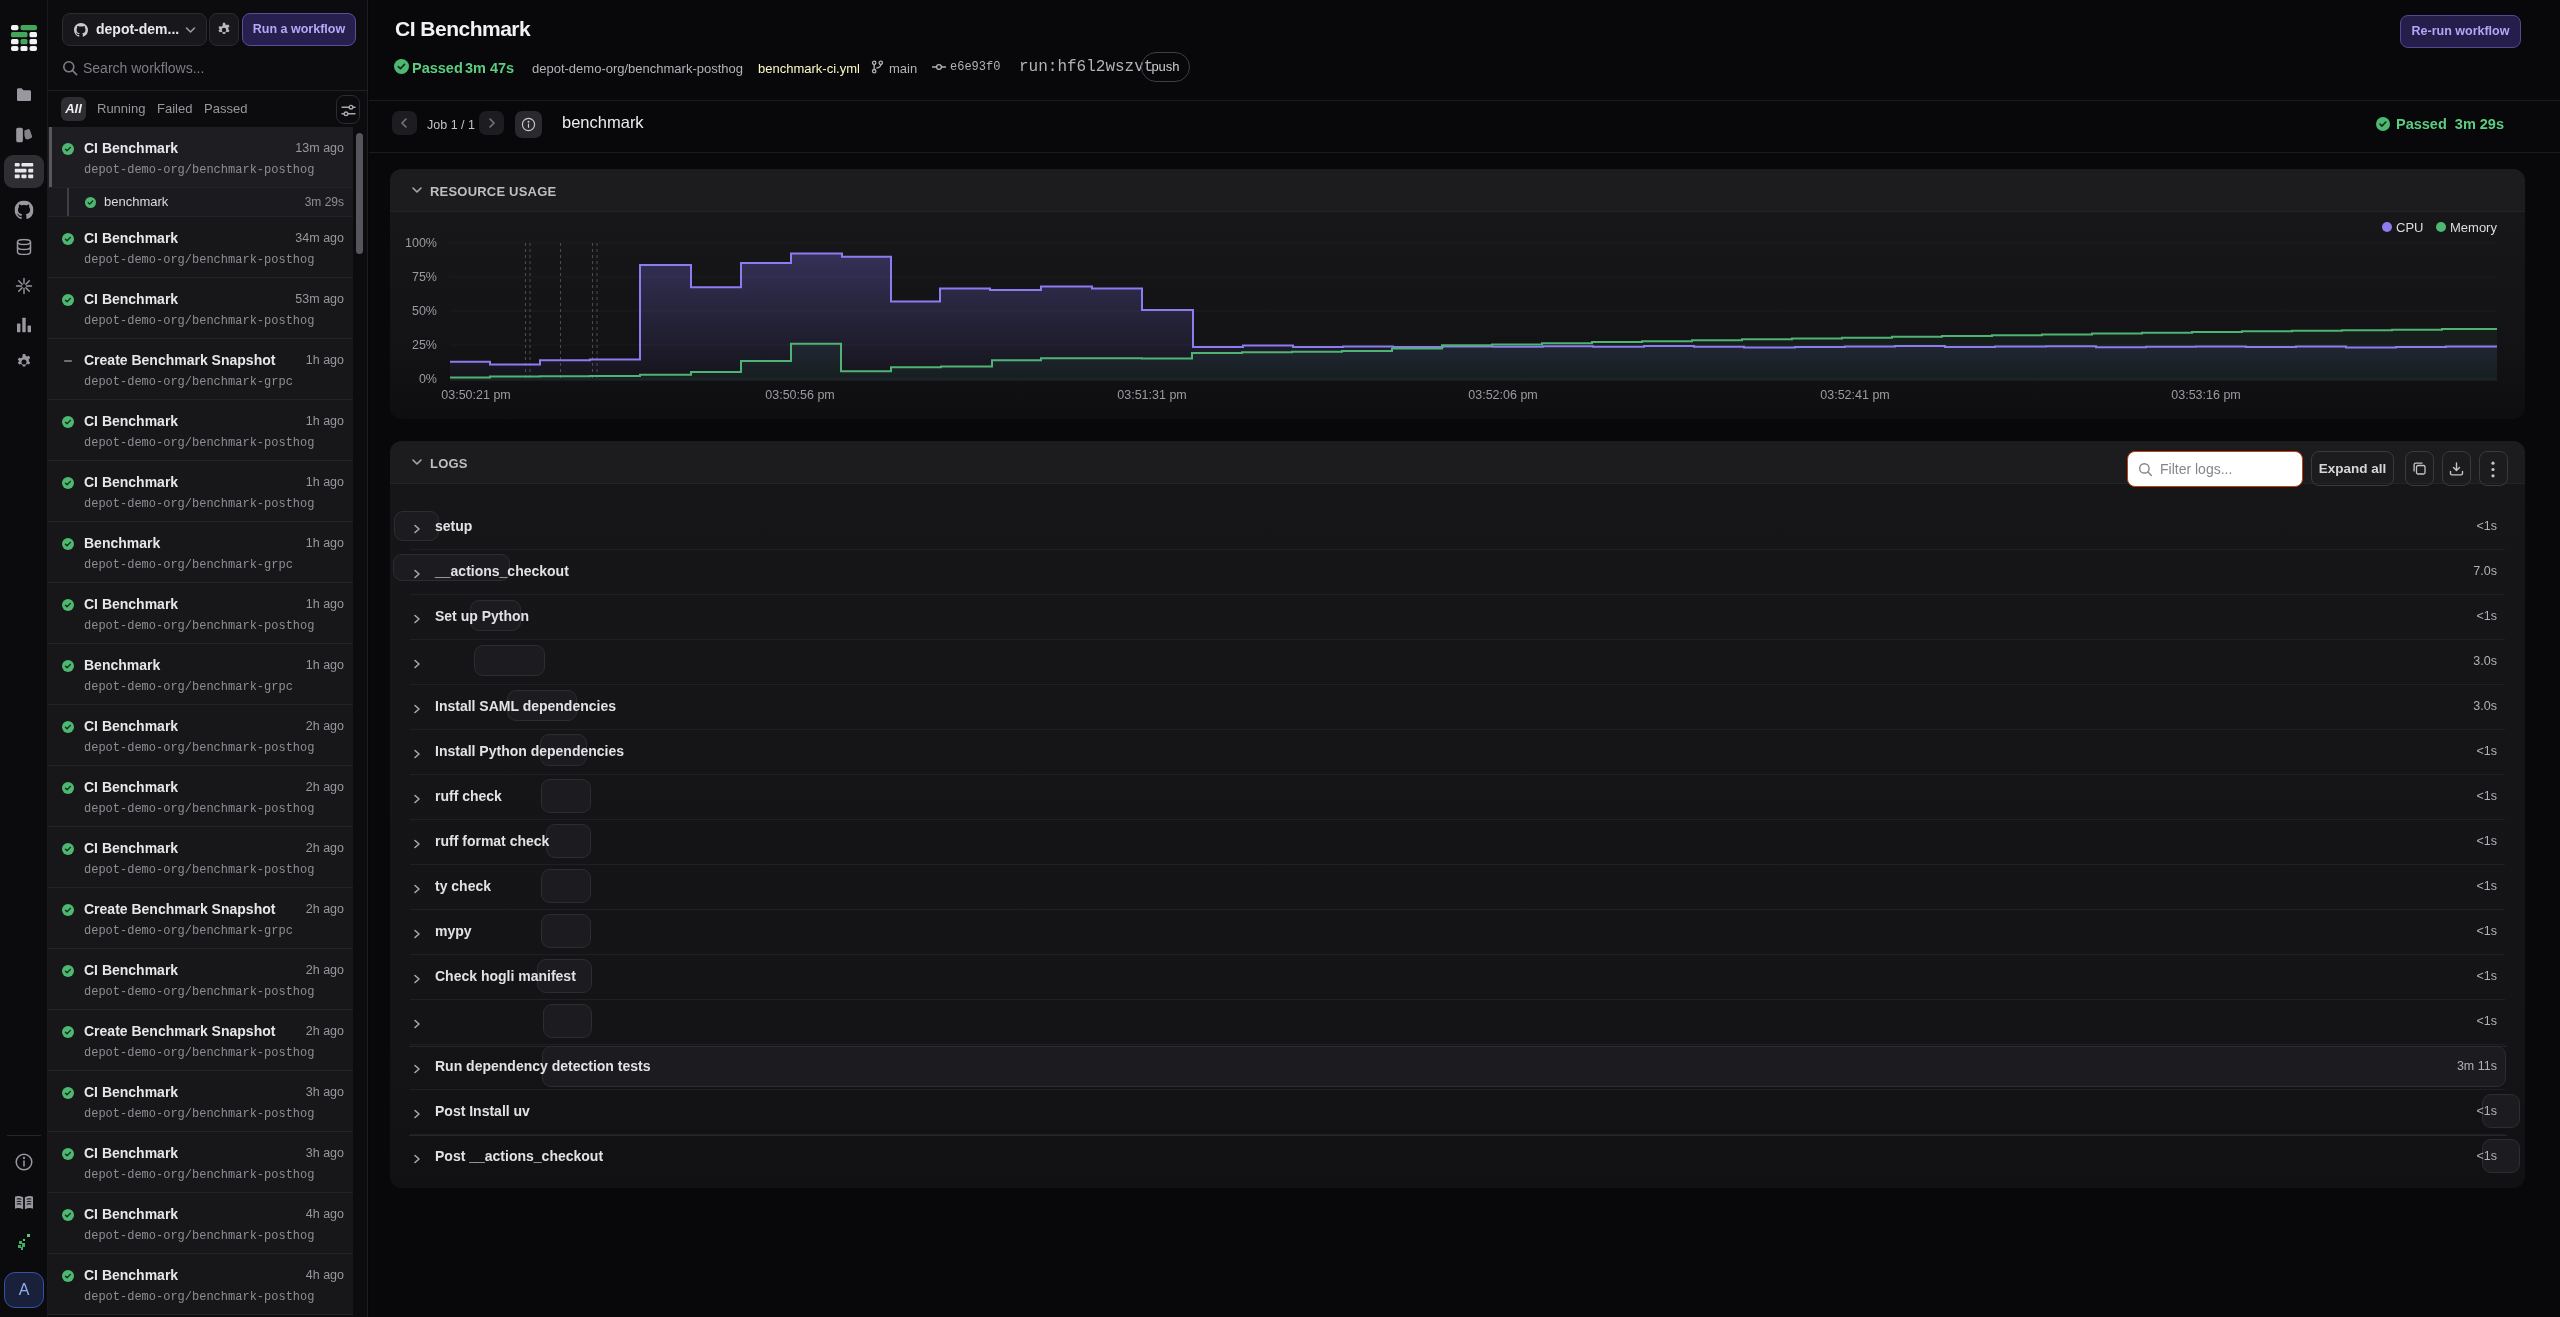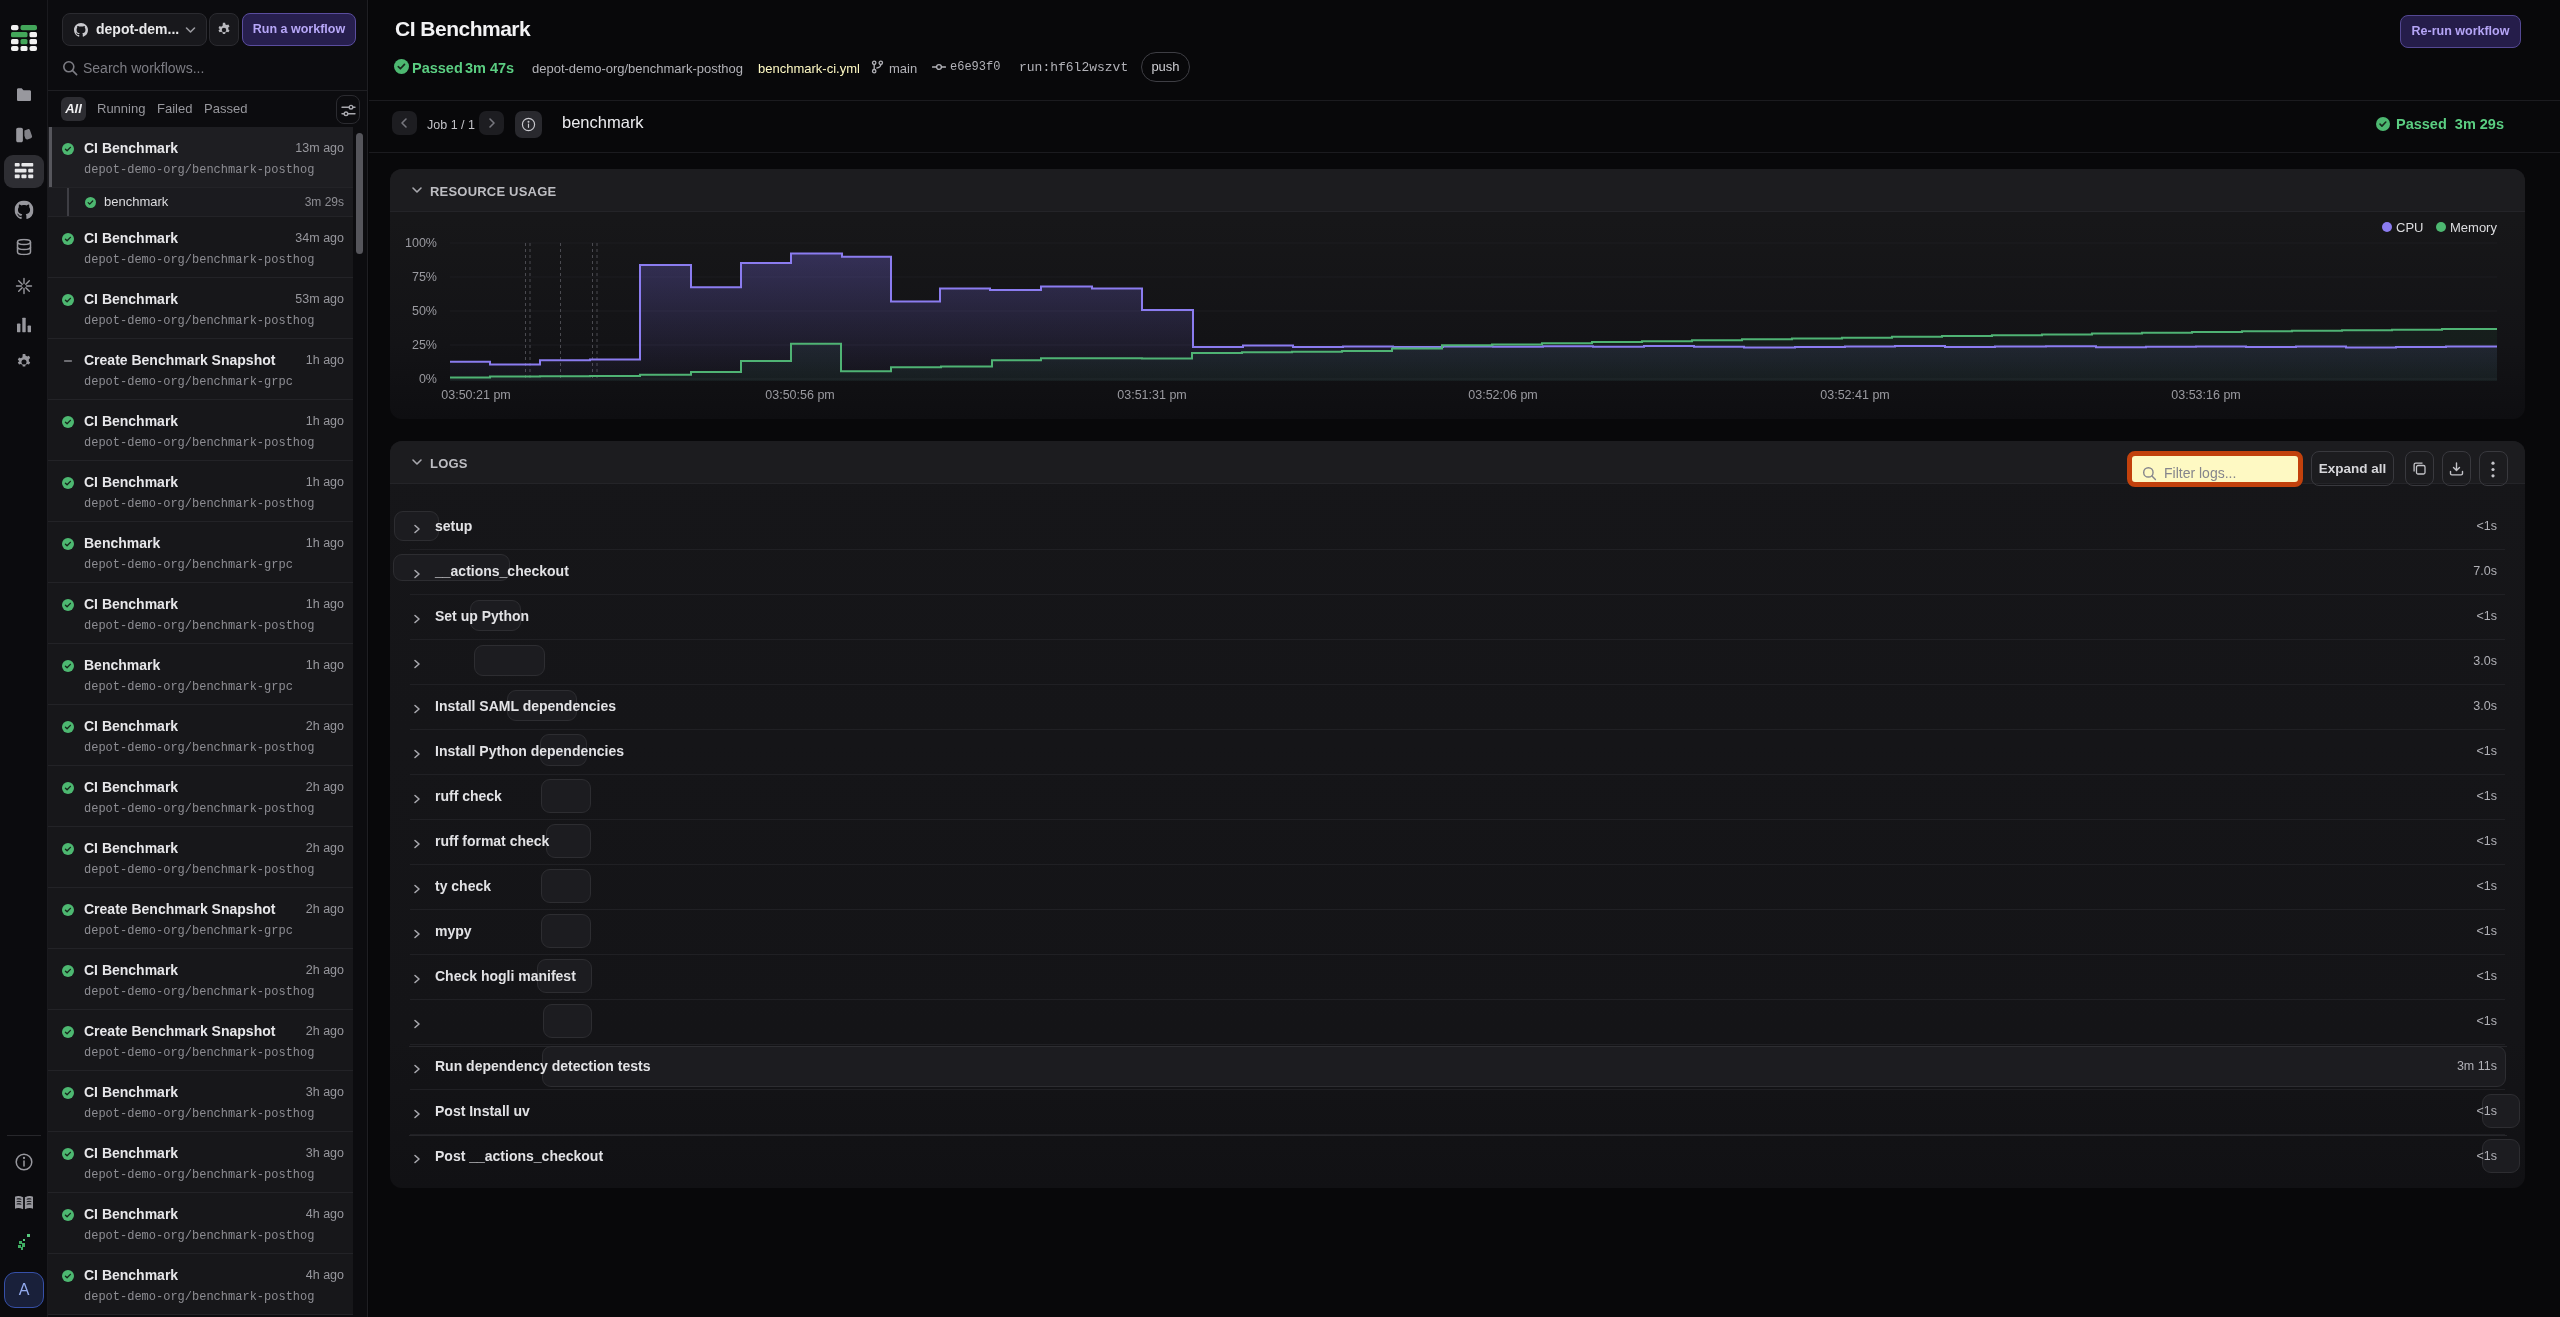--- a/index.html
+++ b/index.html
@@ -56,21 +56,21 @@
 #logpanel { top:441px; height:747px; background:linear-gradient(180deg,#161619 0%,#141417 80%,#111114 100%); }
 
 .lrow { position:absolute; left:390px; width:2135px; height:45px; }
 .lsep { position:absolute; left:20px; top:0; width:2095px; height:1px; background:#202024; }
 .lchev { position:absolute; left:411px; width:12px; height:45px; padding-top:17px; }
 .llab { position:absolute; left:435px; width:1200px; height:45px; line-height:45px; font-size:14px; font-weight:700; color:#e2e2e5; }
 .ldur { position:absolute; right:63px; height:45px; line-height:45px; font-size:12.5px; color:#b0b0b6; }
 .skel { position:absolute; background:#1c1c20; border:1px solid #2d2d31; border-radius:9px; }
 .wline { position:absolute; left:409px; width:2098px; height:1px; background:#26262a; }
 
-.filterinput { position:absolute; left:1737px; top:10px; width:176px; height:36px; background:#fef9c3; border:5px solid #c2410c; border-radius:8px; color:#85858c; font-size:14px; line-height:34px; }
+.filterinput { position:absolute; left:1737px; top:10px; width:176px; height:36px; background:#ffffff; border:1px solid #c2410c; border-radius:8px; color:#85858c; font-size:14px; line-height:34px; }
 .expandall { position:absolute; left:1921px; top:10px; width:83px; height:35px; border:1px solid #39393e; border-radius:8px; color:#d6d6da; font-size:13.5px; font-weight:700; text-align:center; line-height:33px; }
 .icbtn { position:absolute; top:10px; width:29px; height:35px; border:1px solid #39393e; border-radius:8px; }
 </style>
 </head>
 <body>
 
 <div class="rail">
   <svg class="ricon" style="top:38px" width="26" height="26" viewBox="0 0 26 26">
     <g>
       <rect x="0" y="0" width="7.5" height="5.2" rx="2" fill="#f2f2f2"></rect>
@@ -405,21 +405,21 @@
         </g>
       </svg>
     <span style="position:absolute;left:520px;top:9px;color:#b2b2b8;font-size:13px">main</span>
     <svg style="position:absolute;left:563px;top:10px" width="14" height="10" viewBox="0 0 14 10">
         <g stroke="#b2b2b8" stroke-width="1.3" fill="none">
           <circle cx="7" cy="5" r="2.4"></circle>
           <path d="M0.5 5h4M9.5 5h4" stroke-linecap="round"></path>
         </g>
       </svg>
     <span class="mono" style="position:absolute;left:581px;top:8px;color:#b2b2b8;font-size:12px;line-height:15px">e6e93f0</span>
-    <span class="mono" style="position:absolute;left:650px;top:8px;color:#b2b2b8;font-size:13px;line-height:15px">run:hf6l2wszvt</span>
+    <span class="mono" style="position:absolute;left:650px;top:8px;color:#b2b2b8;font-size:16px;line-height:15px">run:hf6l2wszvt</span>
     <span style="position:absolute;left:772px;top:0px;width:49px;height:30px;border:1px solid #3e3e44;border-radius:15px;color:#cfcfd4;font-size:13px;text-align:center;line-height:27px">push</span>
   </div>
   <div class="hdiv1"></div>
   <div class="jobrow">
     <div class="navbtn" style="left:23px">
         <svg style="position:absolute;left:7px;top:6px" width="11" height="12" viewBox="0 0 11 12">
           <path d="M7 2L3 6l4 4" stroke="#77777e" stroke-width="1.6" fill="none" stroke-linecap="round" stroke-linejoin="round"></path>
         </svg>
       </div>
     <span style="position:absolute;left:58px;top:17px;font-size:12.5px;color:#c3c3c8">Job 1 / 1</span>

